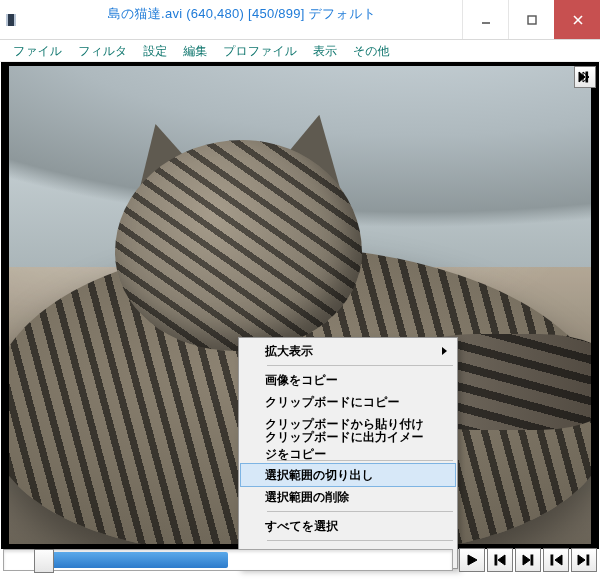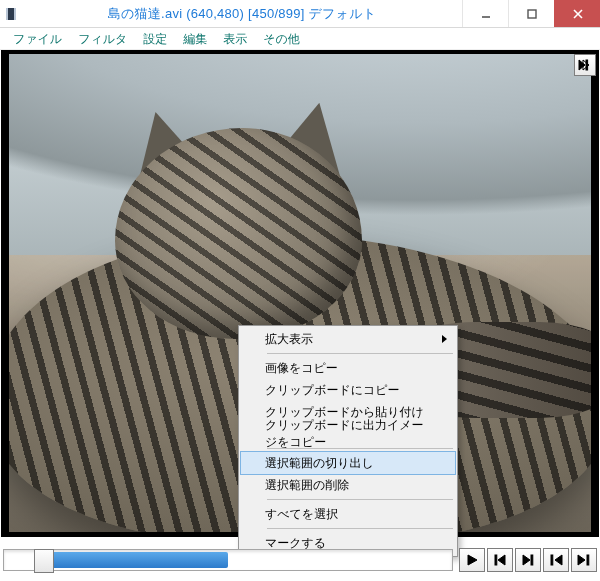--- a/index.html
+++ b/index.html
@@ -7,21 +7,21 @@
     font-family: "Meiryo UI", "MS UI Gothic", sans-serif;
     font-size: 12px;
     background: #fff;
     width: 600px;
     height: 581px;
     overflow: hidden;
     position: relative;
   }
   
   .titlebar {
-    height: 28px;
+    height: 40px;
     background: #fff;
     border-bottom: 1px solid #d9d9d9;
     display: flex;
     align-items: stretch;
     position: relative;
   }
   .titlebar .appicon {
     width: 22px;
     display: flex;
     align-items: center;
@@ -157,20 +157,21 @@
     box-shadow: 3px 3px 6px rgba(0,0,0,0.25);
     padding: 2px;
   }
   .ctxmenu .row {
     display: flex;
     align-items: center;
     height: 22px;
     padding: 0 22px 0 24px;
     color: #000;
     position: relative;
+    font-weight: bold;
   }
   .ctxmenu .row.submenu::after {
     content: "";
     position: absolute; right: 8px; top: 50%; transform: translateY(-50%);
     border-left: 5px solid #000;
     border-top: 4px solid transparent;
     border-bottom: 4px solid transparent;
   }
   .ctxmenu .row.disabled { color: #8a8a8a; }
   .ctxmenu .row.hover {
@@ -252,20 +253,21 @@
         </svg>
     </div>
   </div>
 </div>
 
 <div class="menubar">
   <span class="menuitem">ファイル</span>
   <span class="menuitem">フィルタ</span>
   <span class="menuitem">設定</span>
   <span class="menuitem">編集</span>
+  <span class="menuitem">プロファイル</span>
   <span class="menuitem">表示</span>
   <span class="menuitem">その他</span>
 </div>
 
 <div class="stage">
   <div class="video-frame">
     <div class="sky"></div>
     <div class="ground"></div>
     <div class="cat">
       <div class="ear l"></div>

